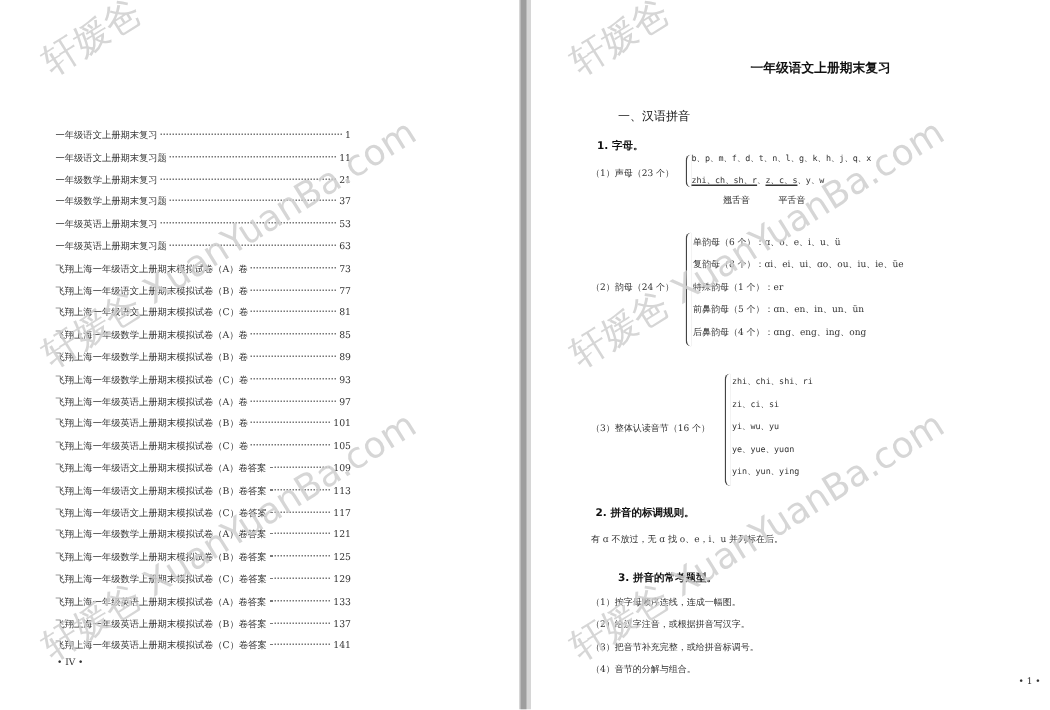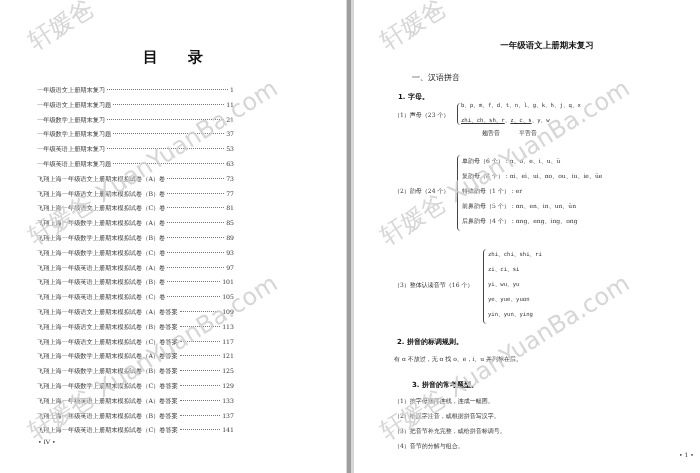--- a/index.html
+++ b/index.html
@@ -29,21 +29,20 @@
   .h2 { position: absolute; font-family: "DejaVu Sans", sans-serif; font-weight: bold; font-size: 7px; color: #111; margin-left: 16px; }
   .txt { position: absolute; font-size: 6px; color: #333; white-space: nowrap; }
   .mono { font-family: "DejaVu Sans Mono", "Liberation Mono", monospace; font-size: 5.6px; }
   .brace { position: absolute; border-left: 1px solid #444; border-top-left-radius: 4px; border-bottom-left-radius: 4px; }
   .ul { text-decoration: underline; }
 </style>
 </head>
 <body>
 
 <div class="page page-left">
-  <div class="toc-title">目录</div>
   <div class="toc-list" id="toc-list">
       <div class="toc-row">
         <span class="toc-label">一年级语文上册期末复习</span>
         <span class="toc-dots"></span>
         <span class="toc-page">1</span>
       </div>
       <div class="toc-row">
         <span class="toc-label">一年级语文上册期末复习题</span>
         <span class="toc-dots"></span>
         <span class="toc-page">11</span>

